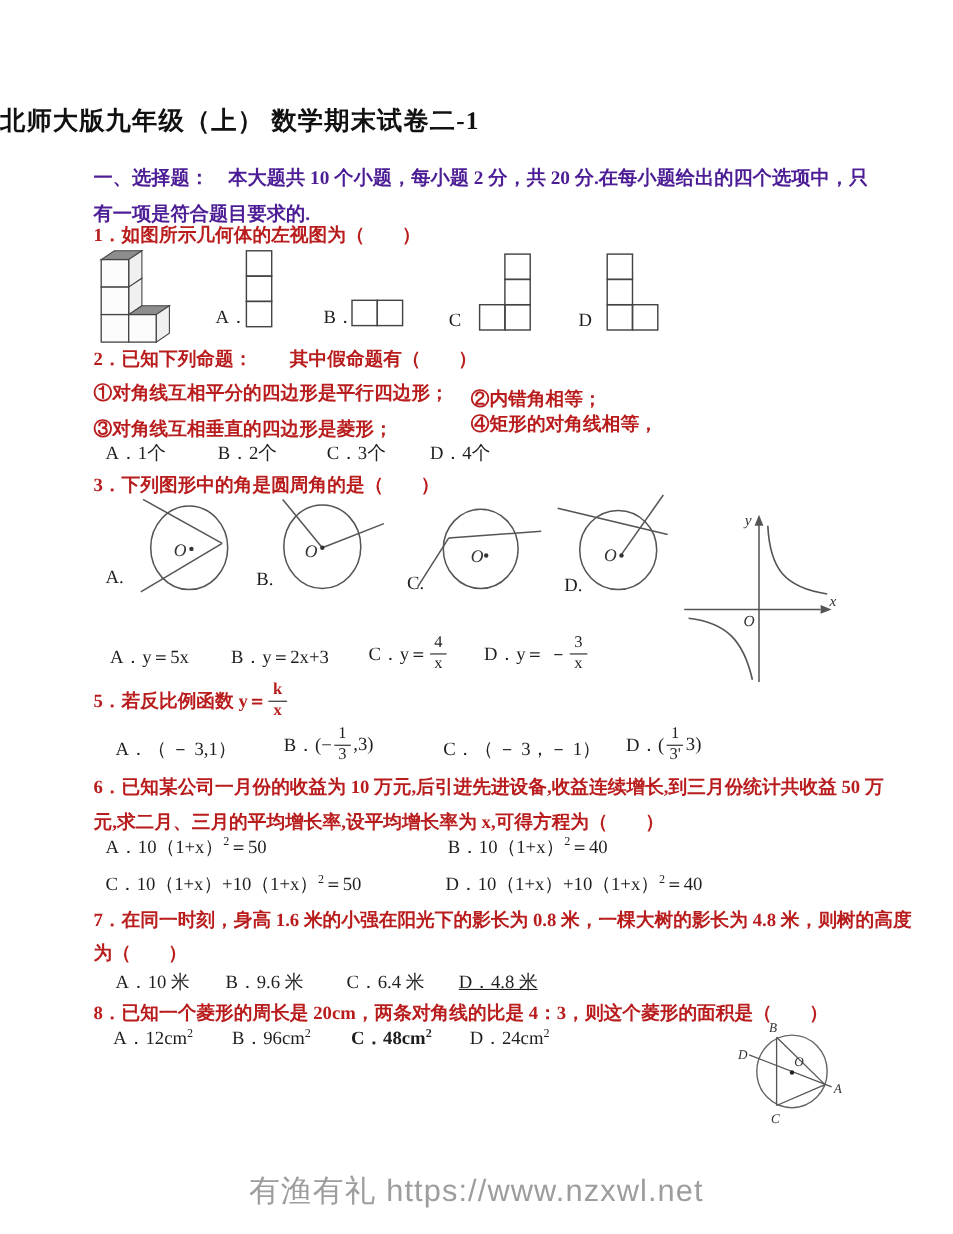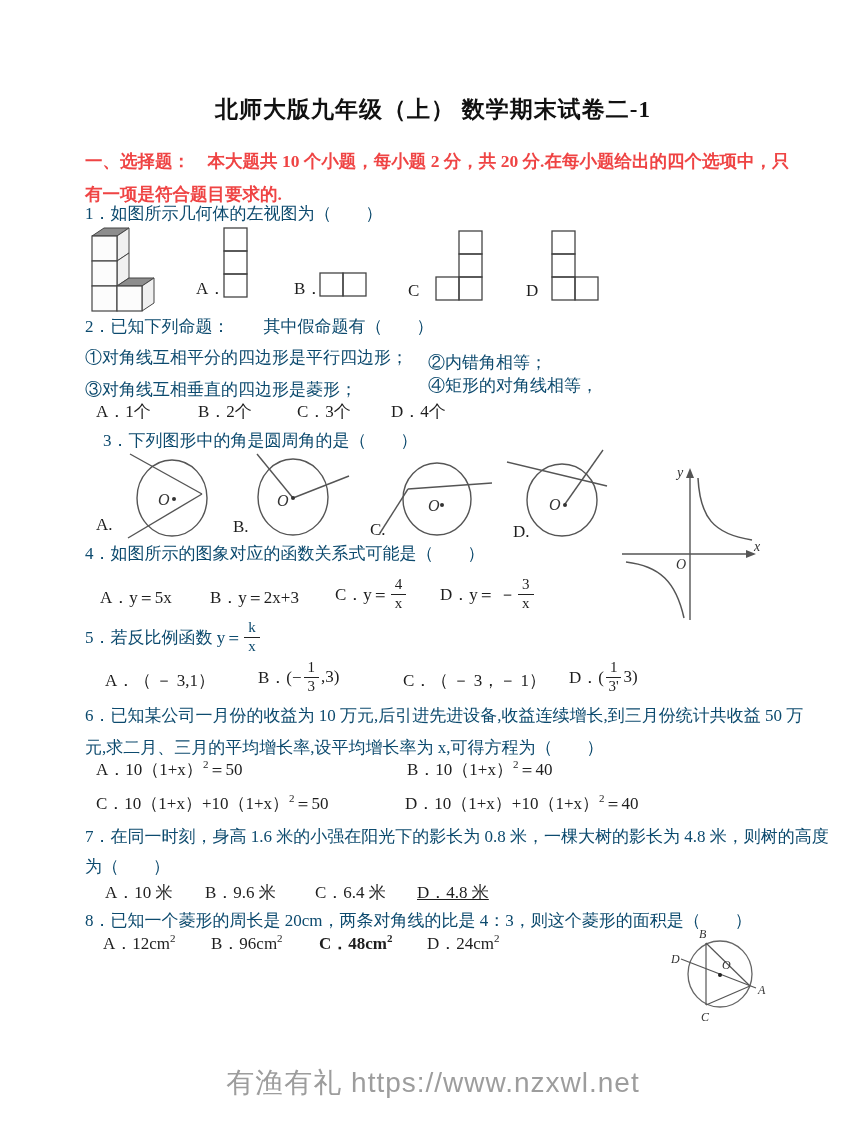--- a/index.html
+++ b/index.html
@@ -6,28 +6,28 @@
   .page{
     position:relative;
     width:866px;height:1122px;
     background:#ffffff;
     font-family:"Liberation Serif","DejaVu Serif",serif;
     color:#1e1e1e;
     overflow:hidden;
   }
   .abs{position:absolute;}
   .title{
-    top:94px;left:0;width:866px;text-align:center;
+    top:94px;left:0;width:866px;text-align:left;
     font-size:23px;font-weight:bold;letter-spacing:1px;color:#111;
   }
   .section-head{
     top:145px;left:85px;width:714px;
-    font-size:17.5px;font-weight:bold;line-height:33px;color:#ef4444;
-  }
-  .stem{font-size:17px;white-space:nowrap;color:#0c4a6e;}
+    font-size:17.5px;font-weight:bold;line-height:33px;color:#4c1d95;
+  }
+  .stem{font-size:17px;white-space:nowrap;color:#b91c1c;font-weight:bold;}
   .opt{font-size:17px;white-space:nowrap;color:#1e1e1e;}
   .figlabel{font-size:17px;color:#1e1e1e;}
   sup{font-size:11px;vertical-align:super;}
   .fracline{display:inline-flex;align-items:center;white-space:nowrap;}
   .frac{display:inline-block;text-align:center;vertical-align:middle;line-height:1.05;margin:0 2px;}
   .frac .num{display:block;border-bottom:1.4px solid #222;padding:0 4px 1px;}
   .frac .den{display:block;padding-top:1px;}
   .frac span{font-size:15px;}
   svg{display:block;}
   .footer{
@@ -91,21 +91,21 @@
   <div class="abs stem" style="top:315px;left:85px;">2．已知下列命题：　　其中假命题有（　　）</div>
   <div class="abs stem" style="top:346px;left:85px;">①对角线互相平分的四边形是平行四边形；</div>
   <div class="abs stem" style="top:351px;left:428px;">②内错角相等；</div>
   <div class="abs stem" style="top:378px;left:85px;">③对角线互相垂直的四边形是菱形；</div>
   <div class="abs stem" style="top:374px;left:428px;">④矩形的对角线相等，</div>
   <div class="abs opt" style="top:400px;left:96px;">A．1个</div>
   <div class="abs opt" style="top:400px;left:198px;">B．2个</div>
   <div class="abs opt" style="top:400px;left:297px;">C．3个</div>
   <div class="abs opt" style="top:400px;left:391px;">D．4个</div>
 
-  <div class="abs stem" style="top:429px;left:85px;margin-left:18px;">3．下列图形中的角是圆周角的是（　　）</div>
+  <div class="abs stem" style="top:429px;left:85px;">3．下列图形中的角是圆周角的是（　　）</div>
 
   <svg class="abs" style="top:452px;left:110px;" width="125" height="90" viewBox="0 0 125 90">
     <ellipse cx="62" cy="46" rx="35" ry="38" fill="none" stroke="#555" stroke-width="1.4"></ellipse>
     <line x1="92" y1="42" x2="20" y2="2" stroke="#555" stroke-width="1.4"></line>
     <line x1="92" y1="42" x2="18" y2="86" stroke="#555" stroke-width="1.4"></line>
     <text x="48" y="53" font-size="16" font-style="italic" fill="#333">O</text>
     <circle cx="64" cy="47" r="2" fill="#333"></circle>
   </svg>
   <div class="abs figlabel" style="top:515px;left:96px;">A.</div>
 
@@ -141,21 +141,20 @@
     <polygon points="128,88 138,92 128,96" fill="#555"></polygon>
     <line x1="72" y1="158" x2="72" y2="14" stroke="#555" stroke-width="1.4"></line>
     <polygon points="68,16 72,6 76,16" fill="#555"></polygon>
     <path d="M 80,16 C 82,55 95,72 134,78" fill="none" stroke="#555" stroke-width="1.5"></path>
     <path d="M 8,100 C 42,104 58,120 66,156" fill="none" stroke="#555" stroke-width="1.5"></path>
     <text x="59" y="15" font-size="14" font-style="italic" fill="#333">y</text>
     <text x="136" y="89" font-size="14" font-style="italic" fill="#333">x</text>
     <text x="58" y="107" font-size="14" font-style="italic" fill="#333">O</text>
   </svg>
 
-  <div class="abs stem" style="top:542px;left:85px;">4．如图所示的图象对应的函数关系式可能是（　　）</div>
   <div class="abs opt" style="top:586px;left:100px;">A．y＝5x</div>
   <div class="abs opt" style="top:586px;left:210px;">B．y＝2x+3</div>
   <div class="abs opt fracline" style="top:572px;left:335px;height:44px;">
     <span>C．y＝</span>
     <span class="frac">
         <span class="num">4</span>
         <span class="den">x</span>
       </span>
   </div>
   <div class="abs opt fracline" style="top:572px;left:440px;height:44px;">

